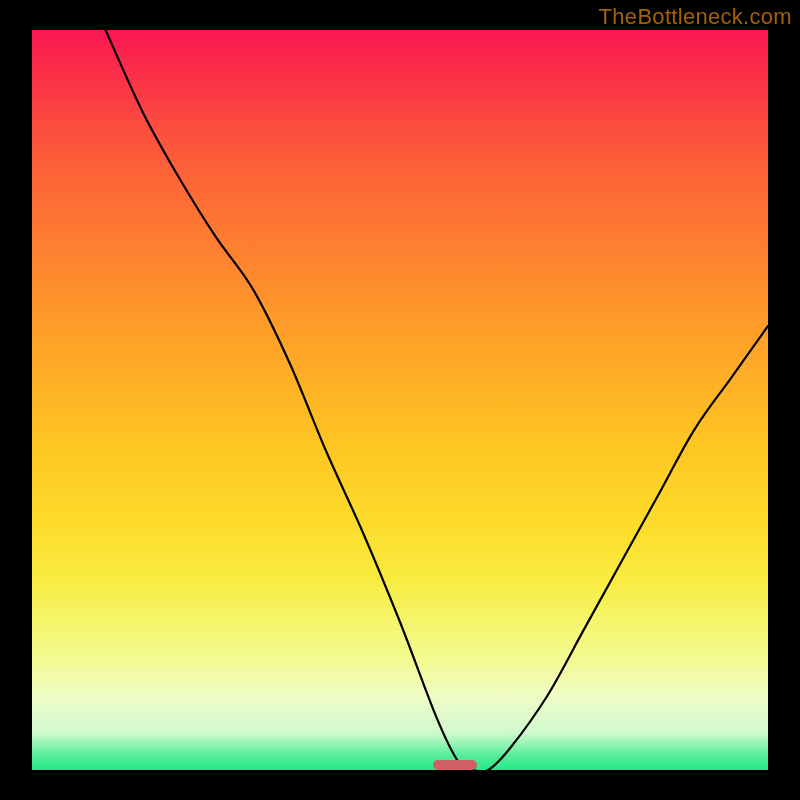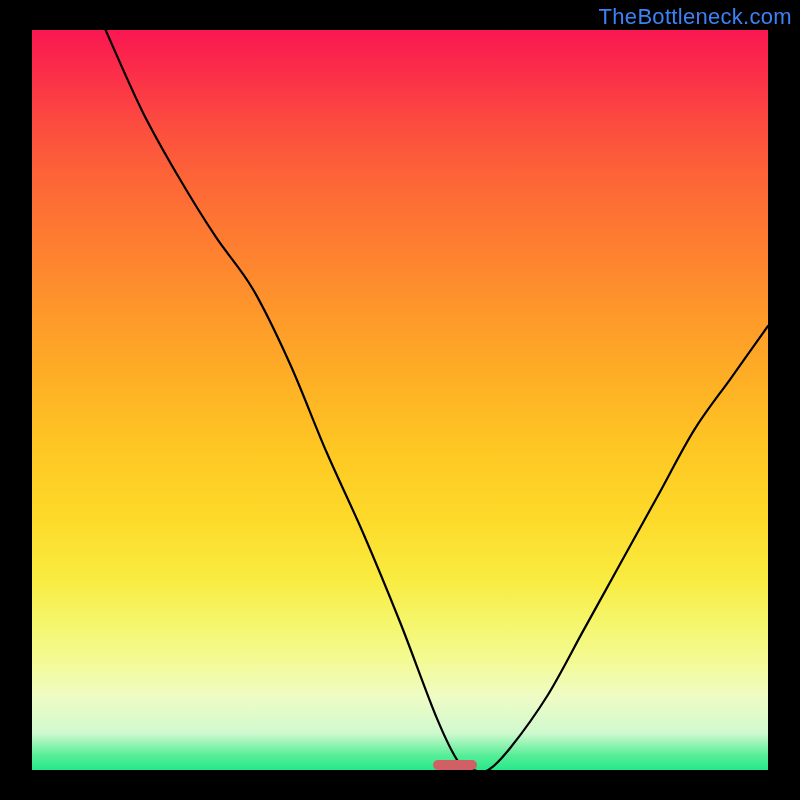--- a/index.html
+++ b/index.html
@@ -15,21 +15,21 @@
     left: 0;
     top: 0;
     width: 800px;
     height: 800px;
     background: #000;
   }
   .watermark {
     position: absolute;
     right: 8px;
     top: 4px;
-    color: #3b82f6;
+    color: #a16207;
     font-family: Arial, Helvetica, sans-serif;
     font-size: 22px;
     font-weight: 400;
     letter-spacing: 0.3px;
   }
   .plot {
     position: absolute;
     left: 32px;
     top: 30px;
     width: 736px;

